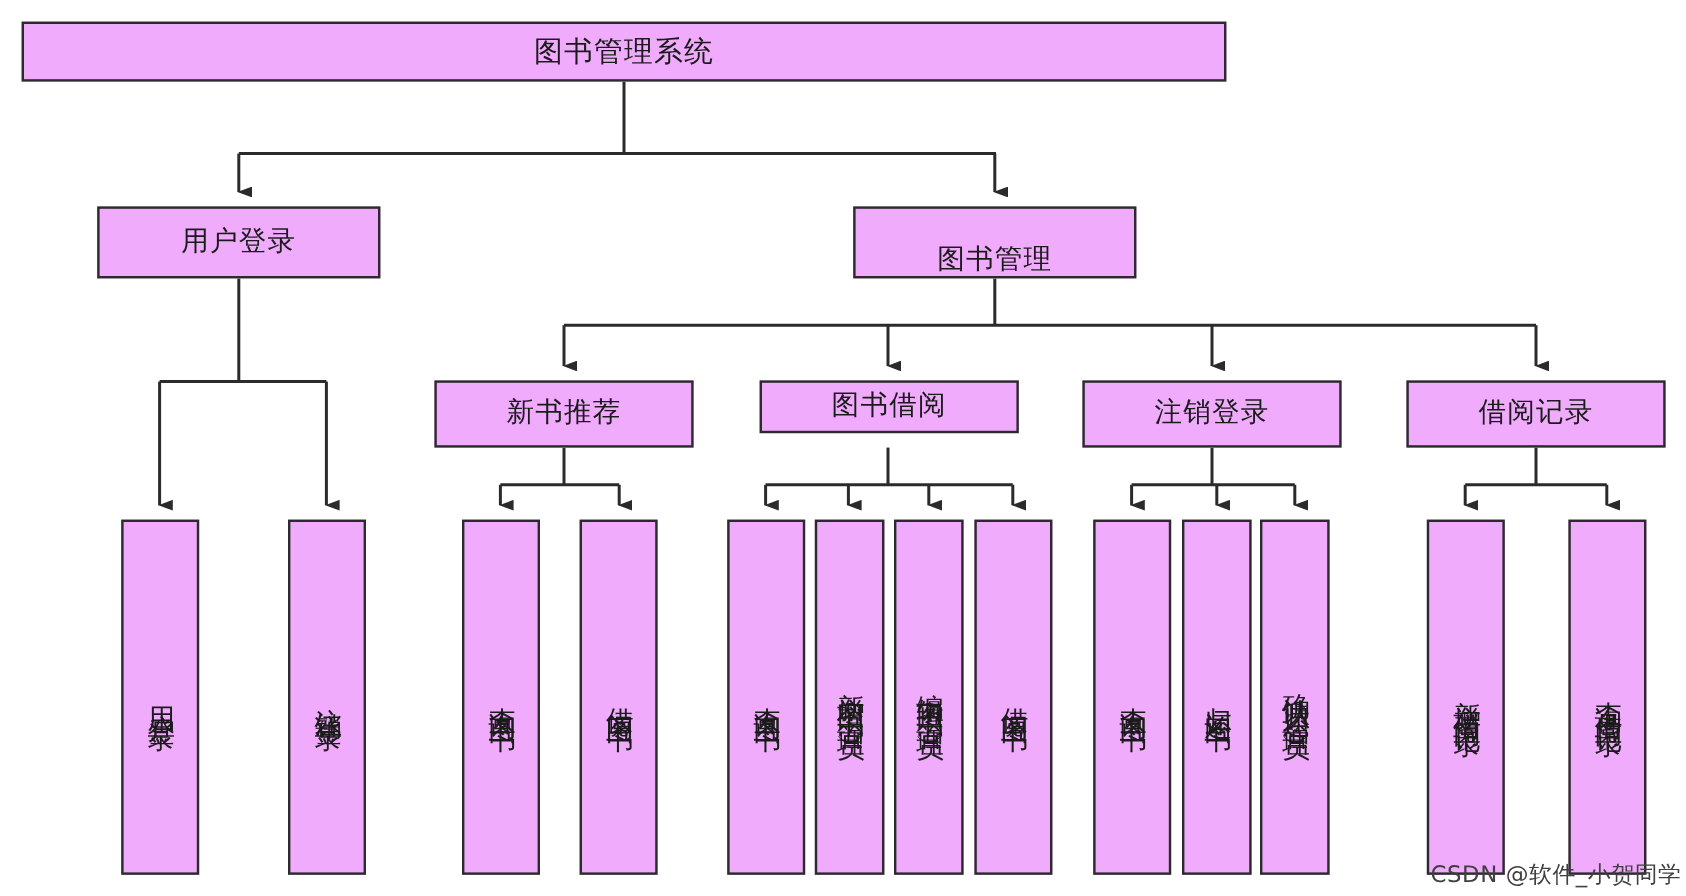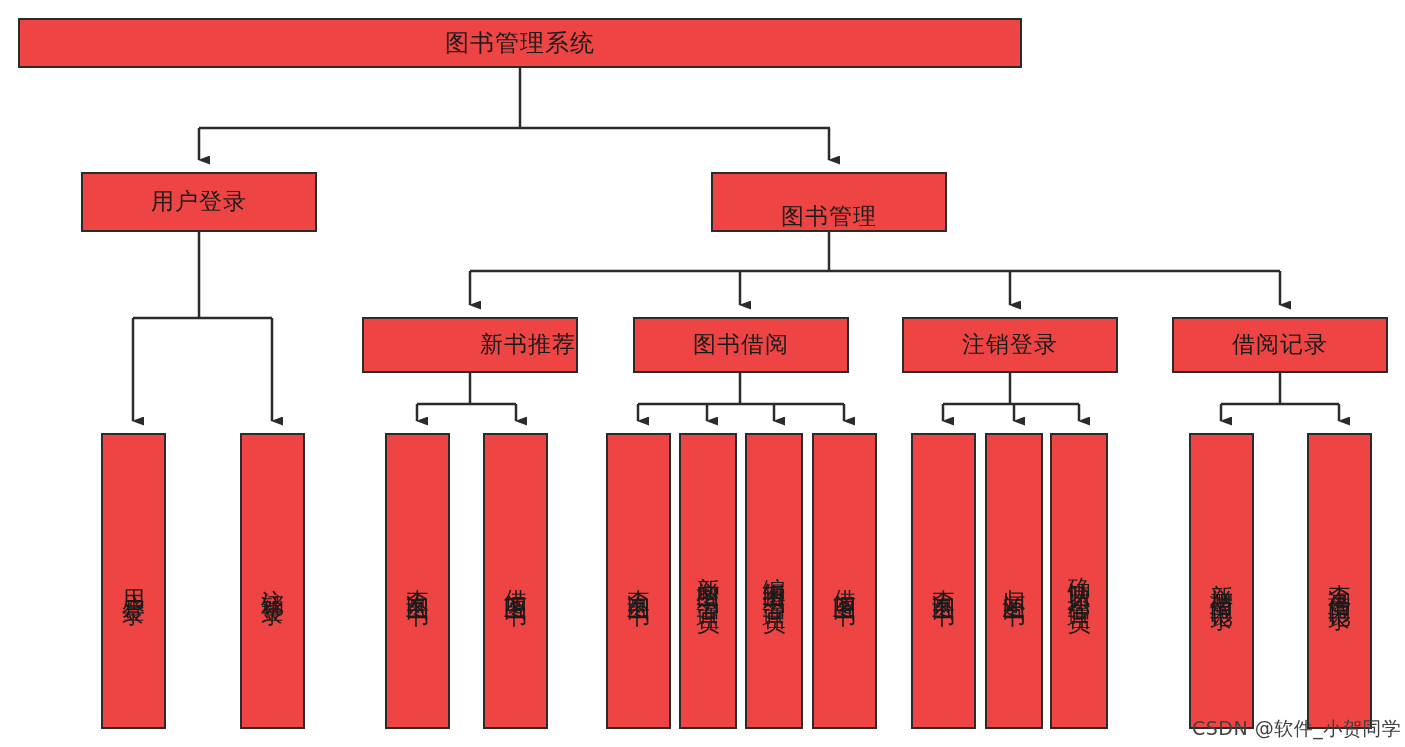--- a/index.html
+++ b/index.html
@@ -21,21 +21,21 @@
     position: absolute;
     left: 0;
     top: 0;
     width: 1405px;
     height: 747px;
     pointer-events: none;
   }
   .node {
     position: absolute;
     box-sizing: border-box;
-    background: #ef4444;
+    background: #f0abfc;
     border: 2px solid #2b2b2b;
     display: flex;
     align-items: center;
     justify-content: center;
     color: #1b1b1b;
   }
   .node .label {
     display: block;
     text-align: center;
     line-height: 1.18;
@@ -127,24 +127,24 @@
     <span class="label">图书管理系统</span>
   </div>
 
   <div class="node horiz" style="left:81px; top:172px; width:236px; height:60px;">
     <span class="label">用户登录</span>
   </div>
   <div class="node horiz" style="left:711px; top:172px; width:236px; height:60px;align-items:flex-end;">
     <span class="label">图书管理</span>
   </div>
 
-  <div class="node horiz" style="left:362px; top:317px; width:216px; height:56px;justify-content:flex-end;">
+  <div class="node horiz" style="left:362px; top:317px; width:216px; height:56px;">
     <span class="label">新书推荐</span>
   </div>
-  <div class="node horiz" style="left:633px; top:317px; width:216px; height:56px;">
+  <div class="node horiz" style="left:633px; top:317px; width:216px; height:44px;">
     <span class="label">图书借阅</span>
   </div>
   <div class="node horiz" style="left:902px; top:317px; width:216px; height:56px;">
     <span class="label">注销登录</span>
   </div>
   <div class="node horiz" style="left:1172px; top:317px; width:216px; height:56px;">
     <span class="label">借阅记录</span>
   </div>
 
   <div class="node vert" style="left:101px; top:433px; width:65px; height:296px;">

